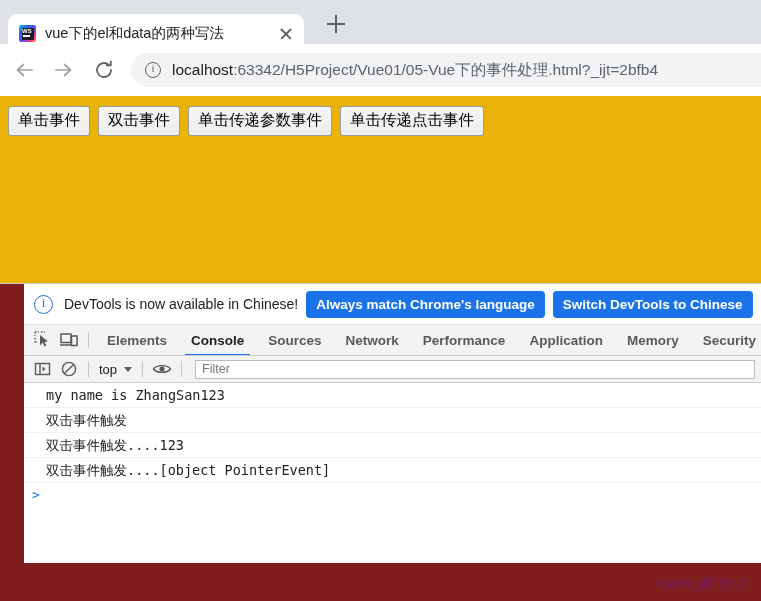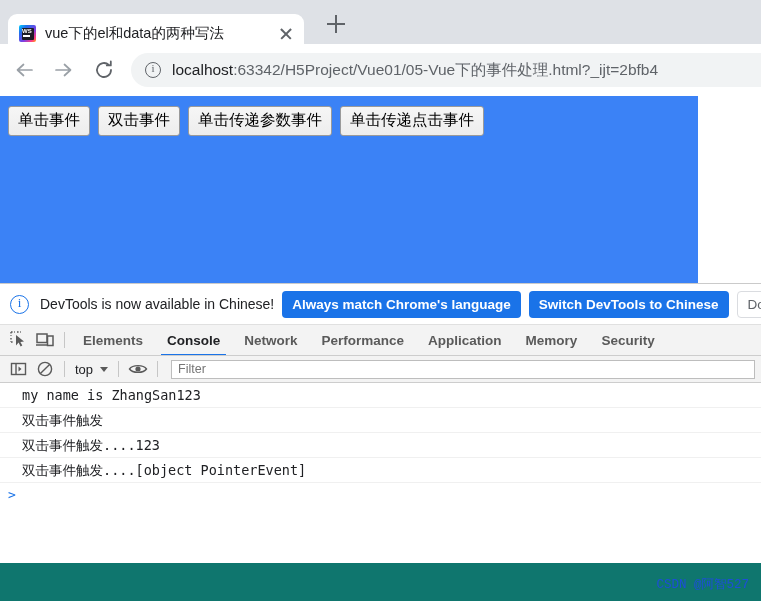--- a/index.html
+++ b/index.html
@@ -156,22 +156,22 @@
     color: #202124;
     white-space: nowrap;
     font-family: "Liberation Sans", sans-serif;
   }
   .url-text .dim { color: #5f6368; }
 
   
   .viewport {
     position: absolute;
     left: 0; top: 96px;
-    width: 698px; height: 187px;
-    background: #3b82f6;
+    width: 761px; height: 187px;
+    background: #eab308;
     padding: 10px 8px;
   }
   .btn-row { display: flex; gap: 8px; align-items: flex-start; }
   .page-btn {
     background: linear-gradient(#f6f6f6, #ededed);
     border: 1px solid #9a9a9a;
     border-radius: 3px;
     padding: 4px 9px 5px 9px;
     font-size: 15.5px;
     line-height: 19px;
@@ -179,22 +179,23 @@
     cursor: pointer;
     font-family: "DejaVu Sans", sans-serif;
     white-space: nowrap;
   }
 
   
   .devtools {
     position: absolute;
     left: 0; top: 283px;
     width: 761px; height: 318px;
-    background: #0f766e;
+    background: #7f1d1d;
     border-top: 1px solid #cacaca;
+    padding-left: 24px;
   }
   .dt-banner {
     position: relative;
     height: 41px;
     background: #ffffff;
     border-bottom: 1px solid #e0e0e0;
     display: flex;
     align-items: center;
     padding-left: 10px;
     overflow: hidden;
@@ -359,22 +360,22 @@
     font-size: 13px;
     font-family: "DejaVu Sans Mono", monospace;
     line-height: 16px;
   }
 
   .watermark {
     position: absolute;
     right: 12px;
     bottom: 8px;
     font-size: 12.5px;
-    color: #1d4ed8;
-    font-family: Liberation Mono, monospace;
+    color: #701a75;
+    font-family: Liberation Serif, serif;
     white-space: nowrap;
   }
 </style>
 </head>
 <body>
 
 <div id="app">
 
   <div class="tabstrip">
     <div class="tab">
@@ -441,20 +442,21 @@
       <div class="dt-tool-icon">
         <svg width="26" height="26" viewBox="0 0 26 26">
           <rect x="5" y="7" width="10" height="8.5" fill="none" stroke="#5a5a5a" stroke-width="1.5"></rect>
           <rect x="15.5" y="9" width="5.5" height="9.5" fill="none" stroke="#5a5a5a" stroke-width="1.5"></rect>
           <path d="M4 18 h12" stroke="#5a5a5a" stroke-width="1.5"></path>
         </svg>
       </div>
       <div class="dt-sep"></div>
       <div class="dt-tab">Elements</div>
       <div class="dt-tab active">Console</div>
+      <div class="dt-tab">Sources</div>
       <div class="dt-tab">Network</div>
       <div class="dt-tab">Performance</div>
       <div class="dt-tab">Application</div>
       <div class="dt-tab">Memory</div>
       <div class="dt-tab">Security</div>
     </div>
 
     <div class="dt-subbar">
       <div class="dt-tool-icon">
         <svg width="26" height="26" viewBox="0 0 26 26">

